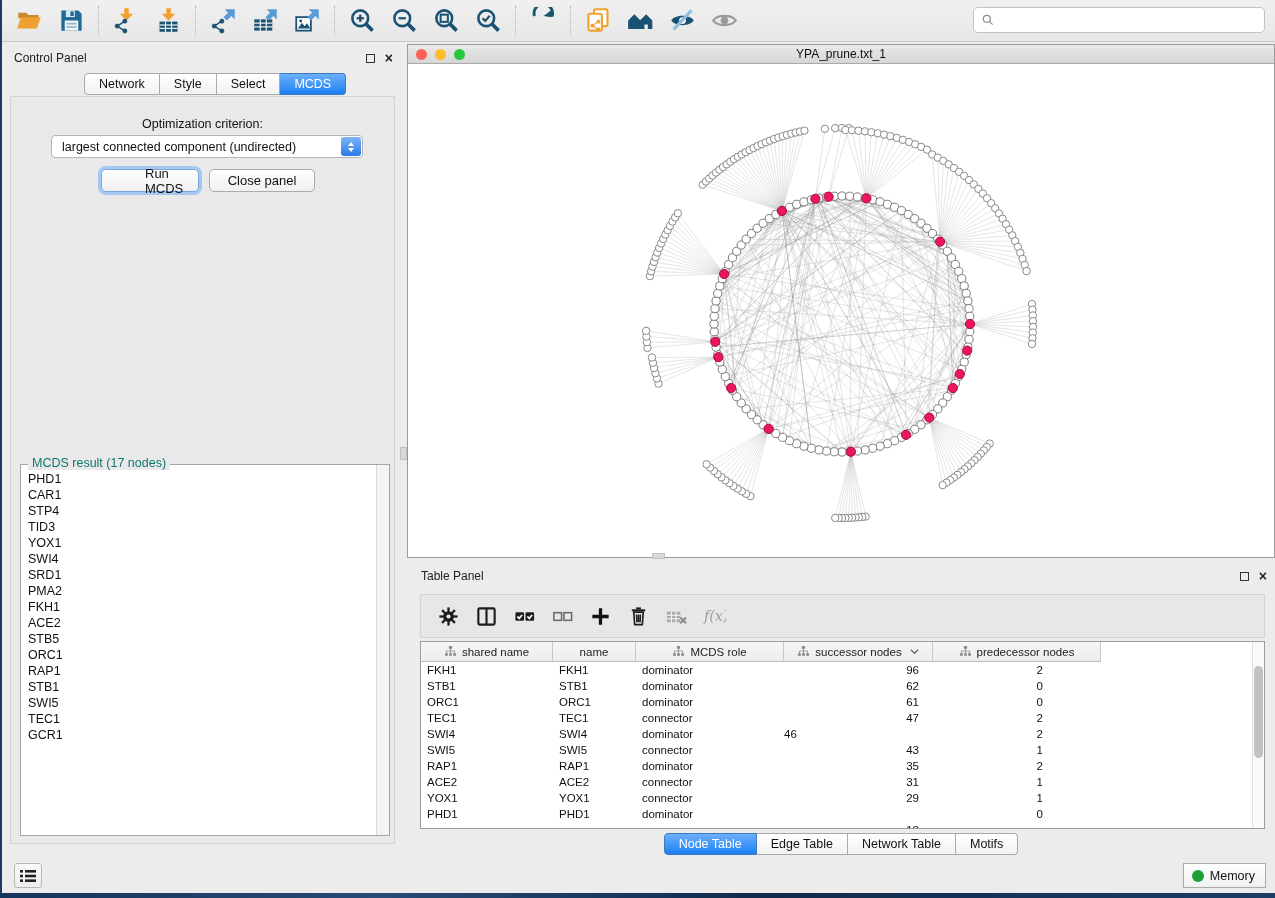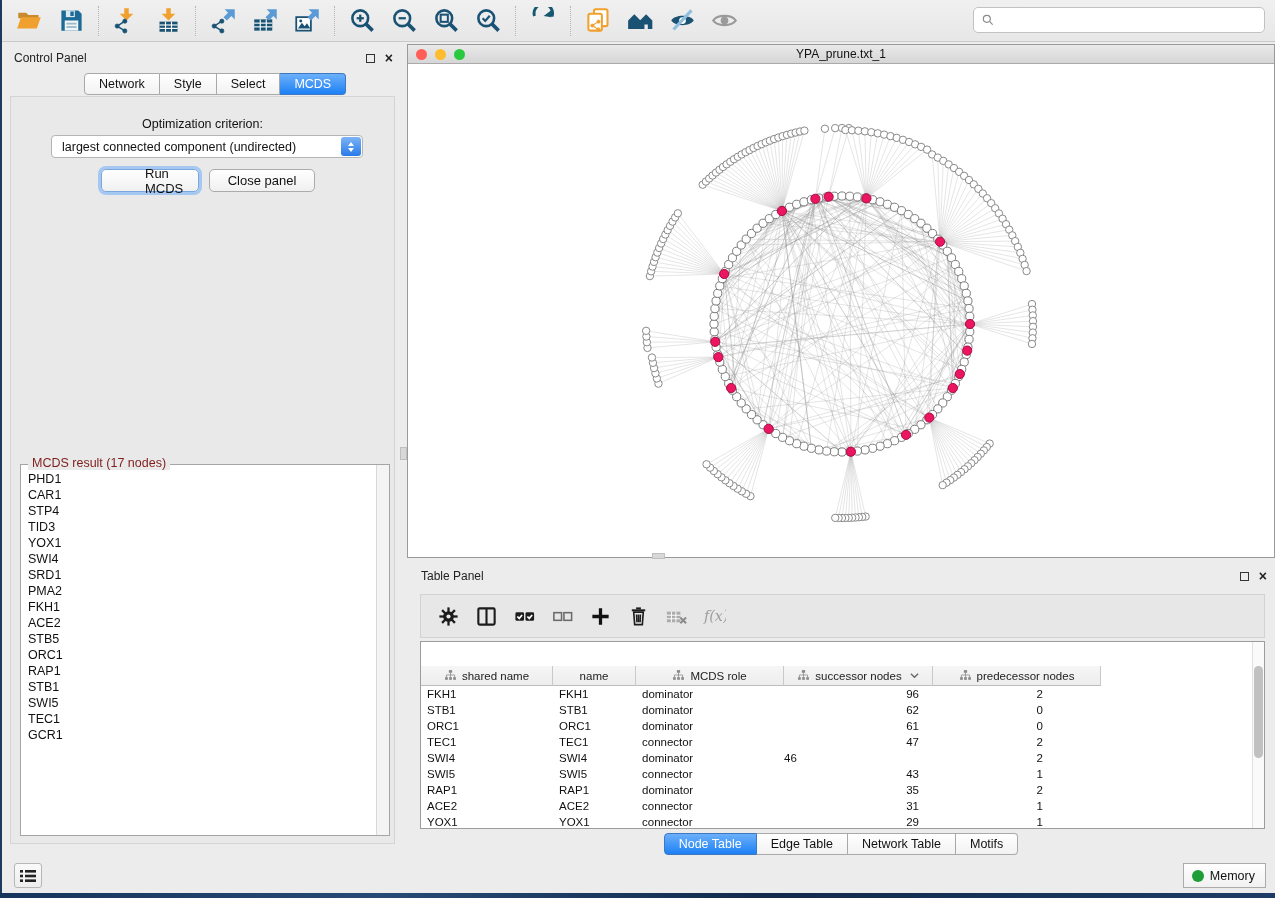--- a/index.html
+++ b/index.html
@@ -46,21 +46,21 @@
     justify-content:center; gap:2px; }
   .tri-up { width:0; height:0; border-left:3.5px solid transparent; border-right:3.5px solid transparent; border-bottom:4.5px solid #fff; }
   .tri-down { width:0; height:0; border-left:3.5px solid transparent; border-right:3.5px solid transparent; border-top:4.5px solid #fff; }
   .mac-btn { position:absolute; height:23px; background:linear-gradient(#ffffff,#f0f0f0);
     border:1px solid #ababab; border-radius:5px; font-size:13px; color:#111;
     display:flex; align-items:center; justify-content:center; }
   #run-mcds-btn { left:90px; top:72px; width:98px; box-shadow:0 0 0 3px #a5c8f2; border-color:#7aa8dd;padding-left:43px; }
   #close-panel-btn { left:198px; top:72px; width:106px; }
   #mcds-fieldset { position:absolute; left:9px; top:367px; width:370px; height:372px; }
   #mcds-fieldset .legend { position:absolute; left:8px; top:-8px; background:#e9e9e9; padding:0 4px;
-    font-size:12.5px; color:#7f1d1d; z-index:2; }
+    font-size:12.5px; color:#0f766e; z-index:2; }
   #mcds-listbox { position:absolute; inset:0; border:1px solid #a5a5a5; background:#fff; }
   #mcds-list { position:absolute; left:0; top:2px; right:13px; bottom:0; overflow:hidden;
     font-size:12.5px; line-height:16px; padding:4px 0 0 7px; color:#111; }
   #mcds-scroll { position:absolute; right:0; top:0; bottom:0; width:13px; background:#f4f4f4; border-left:1px solid #d8d8d8; }
 
   
   #network-window { position:absolute; left:405px; top:44px; width:868px; height:514px;
     border:1px solid #9a9a9a; background:#d946ef; }
   #net-titlebar { position:absolute; left:0; top:0; width:100%; height:19px;
     background:linear-gradient(#e9e9e9,#d6d6d6); border-bottom:1px solid #aaa;
@@ -75,21 +75,21 @@
 
   
   #table-panel { position:absolute; left:405px; top:562px; width:868px; height:296px; background:#ececec; }
   #tp-header { position:absolute; left:14px; top:4px; right:8px; height:20px; }
   #tp-toolbar { position:absolute; left:13px; top:32px; width:845px; height:44px;
     background:#e7e7e7; border:1px solid #d2d2d2; display:flex; align-items:center; padding-left:8px; }
   .tp-btn { width:38px; height:36px; display:flex; align-items:center; justify-content:center; }
   .tp-btn svg { width:23px; height:23px; }
   #tp-table { position:absolute; left:13px; top:79px; width:845px; height:188px; background:#fff;
     border:1px solid #9c9c9c; overflow:hidden; }
-  #tp-cols { display:flex; height:20px;margin-top:24px; }
+  #tp-cols { display:flex; height:20px; }
   .hcell { background:linear-gradient(#f6f6f6,#ededed); border-right:1px solid #c9c9c9; border-bottom:1px solid #bdbdbd;
     display:flex; align-items:center; justify-content:center; font-size:11.5px; color:#222; gap:5px; }
   .hcell svg.org { width:13px; height:13px; }
   .hcell svg.sortv { width:9px; height:7px; margin-left:3px; }
   .trow { display:flex; height:16px; font-size:11.5px; color:#111; align-items:center; }
   .tcell { overflow:hidden; white-space:nowrap; }
   #tp-vscroll { position:absolute; right:0; top:0; bottom:0; width:12px; background:#fafafa; border-left:1px solid #e0e0e0; }
   #tp-vthumb { position:absolute; left:1px; right:1px; top:24px; height:92px; background:#c1c1c1; border-radius:5px; }
   #tp-tabs { position:absolute; left:0; right:0; top:271px; display:flex; justify-content:center; }
 

